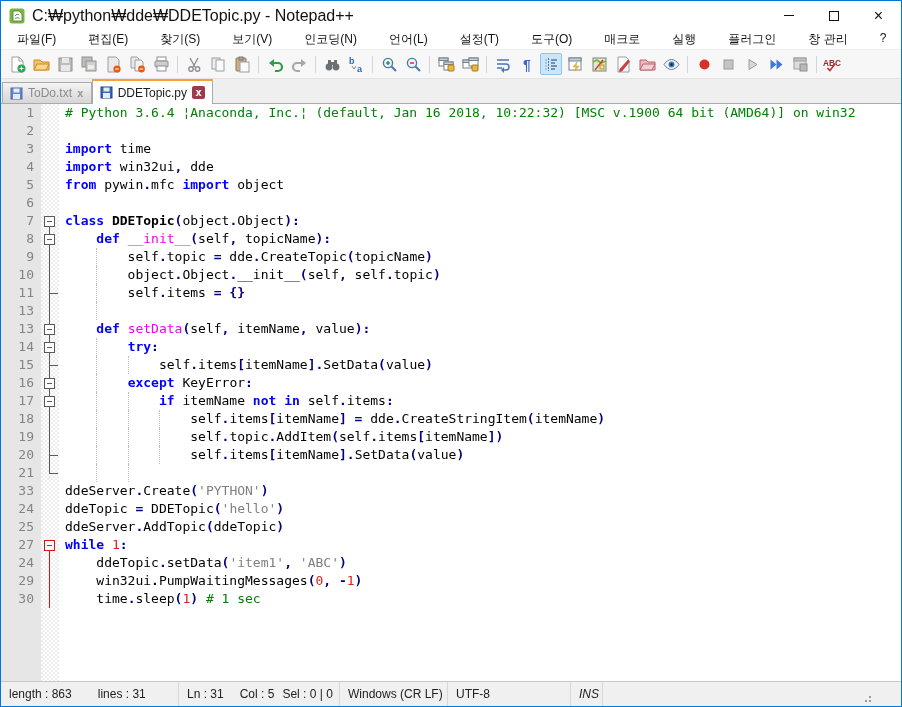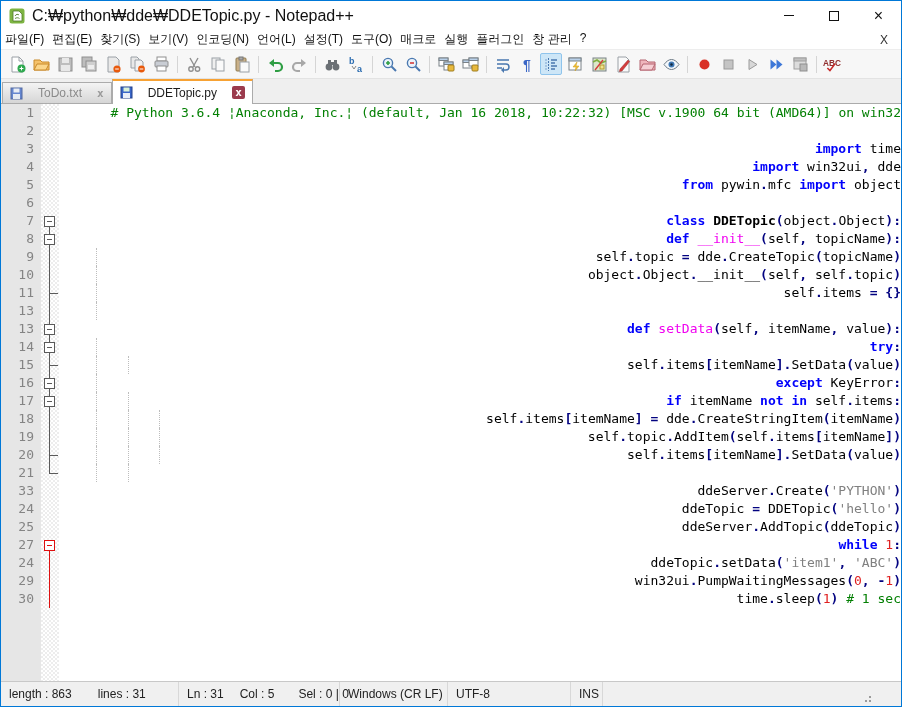--- a/index.html
+++ b/index.html
@@ -9,32 +9,32 @@
   .titlebar{height:29px;flex:0 0 29px;display:flex;align-items:center;background:#fff;}
   .appicon{margin-left:8px;width:16px;height:16px;flex:0 0 16px;}
   .title{margin-left:7px;font-size:16px;color:#111;white-space:nowrap;}
   .wcontrols{margin-left:auto;display:flex;height:100%;}
   .wbtn{width:45px;height:100%;display:flex;align-items:center;justify-content:center;color:#111;}
   .wbtn .minglyph{width:10px;height:1px;background:#111;}
   .wbtn .maxglyph{width:10px;height:10px;border:1px solid #111;}
   .wbtn.close{font-size:16px;line-height:1;}
   
   .menubar{height:19px;flex:0 0 19px;display:flex;align-items:center;background:#fff;font-size:12px;color:#111;}
-  .mitem{padding:0 4px;white-space:nowrap;}
+  .mitem{padding:0 16px;white-space:nowrap;}
   .menu-close{margin-left:auto;padding:0 13px;color:#333;font-size:12px;}
   
   .toolbar{height:30px;flex:0 0 30px;display:flex;align-items:center;padding-left:4px;background:#F7F7F7;border-top:1px solid #EDEDED;border-bottom:1px solid #E3E3E3;}
   .tbi{width:22px;height:22px;margin:0 1px;display:flex;align-items:center;justify-content:center;border:1px solid transparent;border-radius:2px;}
   .tbi svg{width:17px;height:17px;}
   .tbi.wide svg{width:23px;}
   .tbi.active{background:#CDE6F7;border-color:#8FC4EC;}
   .tbsep{width:1px;height:17px;background:#D5D5D5;margin:0 4px;flex:0 0 1px;}
   
   .tabbar{height:25px;flex:0 0 25px;background:#EFEFEF;display:flex;align-items:flex-end;border-bottom:1px solid #ABABAB;padding-left:1px;}
-  .tab{display:flex;align-items:center;gap:15px;padding:0 7px;height:21px;background:linear-gradient(#F4F4F4,#D6D6D6);border:1px solid #ABABAB;border-bottom:none;color:#8A8A8A;font-size:12px;white-space:nowrap;}
+  .tab{display:flex;align-items:center;gap:5px;padding:0 7px;height:21px;background:linear-gradient(#F4F4F4,#D6D6D6);border:1px solid #ABABAB;border-bottom:none;color:#8A8A8A;font-size:12px;white-space:nowrap;}
   .tab.active{background:#fff;height:25px;margin-bottom:-1px;border-top:2px solid #F7A234;color:#1c1c1c;}
   .tab svg{width:13px;height:13px;}
   .tab .tclose{font-size:11px;line-height:11px;color:#9a9a9a;font-weight:bold;font-family:"DejaVu Sans Mono",monospace;}
   .tab.active .tclose{color:#fff;background:#9B3B4D;border-radius:2px;width:13px;height:13px;text-align:center;line-height:13px;}
   
   .editor{flex:1 1 auto;position:relative;background:#fff;overflow:hidden;cursor:text;}
   .mbg-ln{position:absolute;left:0;top:0;bottom:0;width:40px;background:#E6E6E6;}
   .mbg-fold{position:absolute;left:40px;top:0;bottom:0;width:18px;background:repeating-conic-gradient(#ffffff 0% 25%,#EDEDED 0% 50%) 0 0/4px 4px;}
   .rows{position:relative;}
   .row{display:flex;height:18px;}
@@ -42,38 +42,38 @@
   .fold{flex:0 0 18px;position:relative;height:18px;}
   .fold i{position:absolute;background:#5A5A5A;}
   .fold.red i{background:#DF1010;}
   .fold i.fvt{left:8px;top:0;width:1px;height:9px;}
   .fold i.fvb{left:8px;top:9px;width:1px;height:9px;}
   .fold i.fh{left:8px;top:9px;width:9px;height:1px;}
   .fold i.fbox{left:3px;top:4px;width:11px;height:11px;background:#fff;border:1px solid #5A5A5A;}
   .fold.red i.fbox{border-color:#DF1010;}
   .fold i.fbox::after{content:"";position:absolute;left:2px;right:2px;top:4px;height:1px;background:#5A5A5A;}
   .fold.red i.fbox::after{background:#DF1010;}
-  .code{position:relative;flex:1;padding-left:6px;white-space:pre;font:13px/18px "DejaVu Sans Mono",monospace;color:#000;text-align:right;}
+  .code{position:relative;flex:1;padding-left:6px;white-space:pre;font:13px/18px "DejaVu Sans Mono",monospace;color:#000;}
   .row.active .code{background:#E8E8FF;}
   .guide{position:absolute;top:0;bottom:0;width:0;border-left:1px dotted #BDBDBD;}
   .caret{position:absolute;top:1px;width:1px;height:16px;background:#000;animation:blink 1s steps(1) infinite;}
   @keyframes blink{50%{opacity:0;}}
   .tk-d{color:#000;}
   .tk-k{color:#0202FB;font-weight:bold;}
   .tk-o{color:#020280;font-weight:bold;}
   .tk-s{color:#808080;}
   .tk-n{color:#E02020;}
   .tk-c{color:#048004;}
   .tk-f{color:#F000F0;}
   .tk-cl{color:#000;font-weight:bold;}
   
   .statusbar{height:25px;flex:0 0 25px;background:#F0F0F0;border-top:1px solid #C8C8C8;display:flex;align-items:center;font-size:12px;color:#222;}
   .seg{height:100%;display:flex;align-items:center;padding-left:8px;border-right:1px solid #D8D8D8;white-space:nowrap;}
   .seg span{margin-right:26px;}
-  .s1{width:283px;} .s2{width:178px;} .s3{width:161px;} .s4{width:108px;} .s5{width:123px;} .s6{width:32px;}
+  .s1{width:283px;} .s2{width:178px;} .s3{width:161px;} .s4{width:108px;} .s5{width:123px;} .s6{width:32px;font-style:italic;}
   .s7{flex:1;display:flex;align-items:flex-end;justify-content:flex-end;padding:0 4px 4px 0;border-right:none;}
   .gripdot{width:2px;height:2px;background:#9a9a9a;box-shadow:-4px 0 #9a9a9a,0 -4px #9a9a9a;}
 </style>
 </head>
 <body>
 
 <div class="window">
 
   <div class="titlebar">
     <span class="appicon">
@@ -574,21 +574,21 @@
       </div>
   </div>
 
   <div class="statusbar">
     <div class="seg s2">
         <span>length : 863</span>
         <span>lines : 31</span>
       </div>
     <div class="seg s3">
         <span style="margin-right:16px;">Ln : 31</span>
-        <span style="margin-right:24px;">Col : 5</span>
+        <span style="margin-right:8px;">Col : 5</span>
         <span style="margin-right:0;">Sel : 0 | 0</span>
       </div>
     <div class="seg s4">
         <span style="margin-right:0;">Windows (CR LF)</span>
       </div>
     <div class="seg s5">
         <span style="margin-right:0;">UTF-8</span>
       </div>
     <div class="seg s6">
         <span style="margin-right:0;">INS</span>

